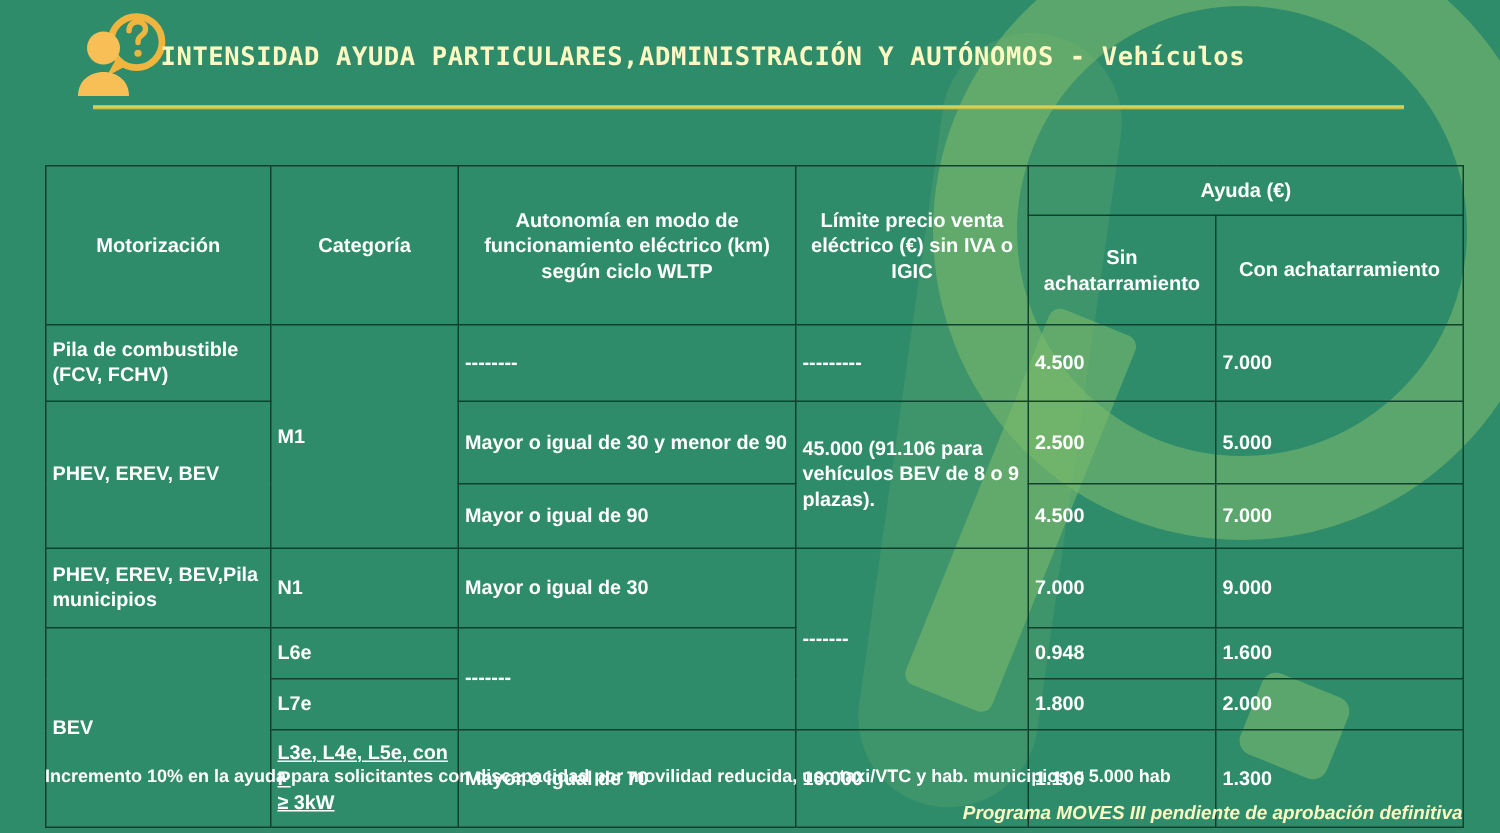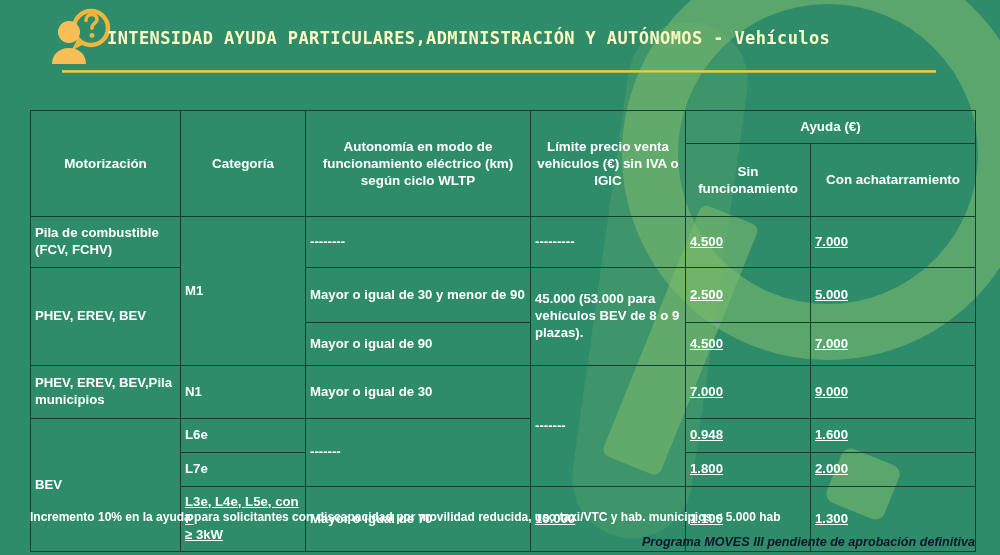--- a/index.html
+++ b/index.html
@@ -81,34 +81,34 @@
     border:1.5px solid #12402f;
     color:#ffffff;
     vertical-align:middle;
     padding:3px 4px;
     font-size:13.2px;
     line-height:1.28;
     font-weight:bold;
     background:transparent;
   }
   #aid-table th{ font-size:13.4px; }
-  td.val, th.val{ font-weight:bold;text-decoration:underline; }
+  td.val, th.val{ font-weight:bold; }
   td.dash{ letter-spacing:0px; font-weight:bold; }
   .hdr-multi{ line-height:1.75; }
   .small{ font-size:12.6px;text-decoration:underline; }
 
   
   #footer-note{
     position:absolute;left:30px;top:510px;width:945px;
     color:#ffffff;font-weight:bold;font-size:12px;
     z-index:3;white-space:nowrap;
   }
   #footer-sub{
     position:absolute;right:25px;top:535px;
-    color:#0f172a;font-weight:bold;font-style:italic;font-size:12.6px;
+    color:#fef9c3;font-weight:bold;font-style:italic;font-size:12.6px;
     z-index:3;
   }
 </style>
 </head>
 <body>
 
 <div id="bg-watermark">
   <div id="wm-glowL"></div>
   <div id="wm-head" class="wm-ring"></div>
   <div id="wm-tail"></div>
@@ -145,29 +145,29 @@
     <tr>
       <th rowspan="2">Motorización</th>
       <th rowspan="2">Categoría</th>
       <th rowspan="2" class="hdr-multi">
         <div>Autonomía en modo de</div>
         <div>funcionamiento eléctrico (km)</div>
         <div>según ciclo WLTP</div>
       </th>
       <th rowspan="2">
         <div>Límite precio venta</div>
-        <div>vehículos (€) sin IVA o</div>
+        <div>eléctrico (€) sin IVA o</div>
         <div>IGIC</div>
       </th>
       <th colspan="2" style="height:26px">Ayuda (€)</th>
     </tr>
     <tr>
       <th style="height:66px">
         <div>Sin</div>
-        <div>funcionamiento</div>
+        <div>achatarramiento</div>
       </th>
       <th>Con achatarramiento</th>
     </tr>
   </thead>
   <tbody>
 
     <tr>
       <td style="height:44px">
         <div>Pila de combustible</div>
         <div>(FCV, FCHV)</div>
@@ -176,21 +176,21 @@
       <td class="dash">--------</td>
       <td class="dash">---------</td>
       <td class="val">4.500</td>
       <td class="val">7.000</td>
     </tr>
 
     <tr>
       <td rowspan="2">PHEV, EREV, BEV</td>
       <td style="height:48px">Mayor o igual de 30 y menor de 90</td>
       <td rowspan="2">
-        <div>45.000 (53.000 para</div>
+        <div>45.000 (91.106 para</div>
         <div>vehículos BEV de 8  o 9</div>
         <div>plazas).</div>
       </td>
       <td class="val">2.500</td>
       <td class="val">5.000</td>
     </tr>
 
     <tr>
       <td style="height:36px">Mayor o igual de 90</td>
       <td class="val">4.500</td>

